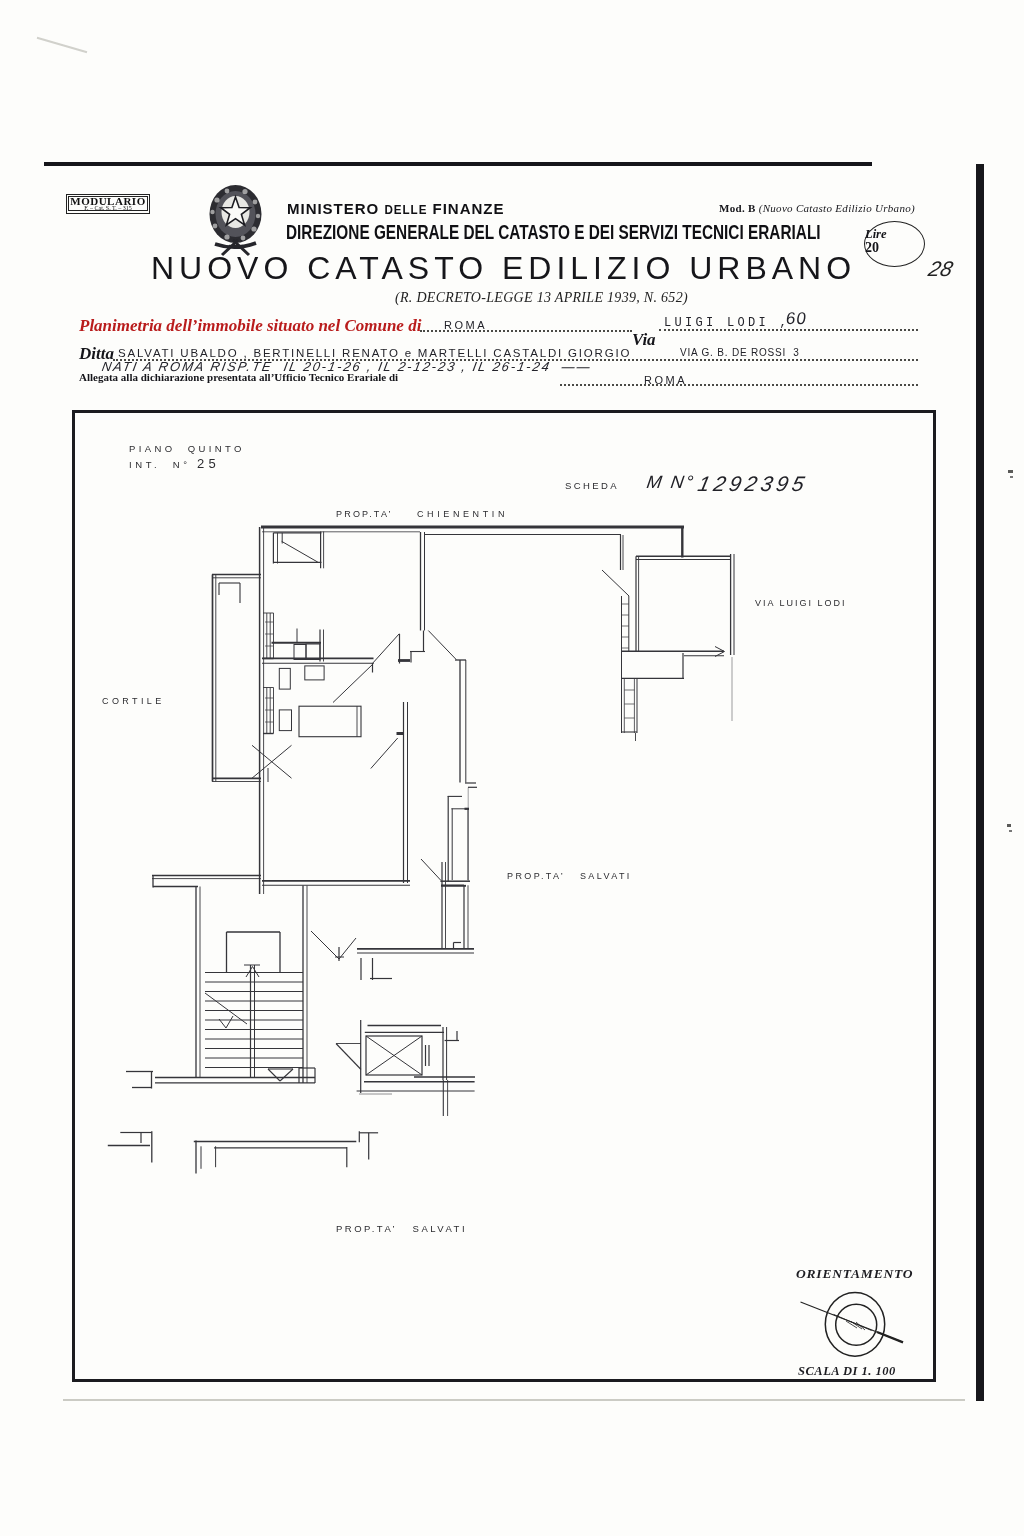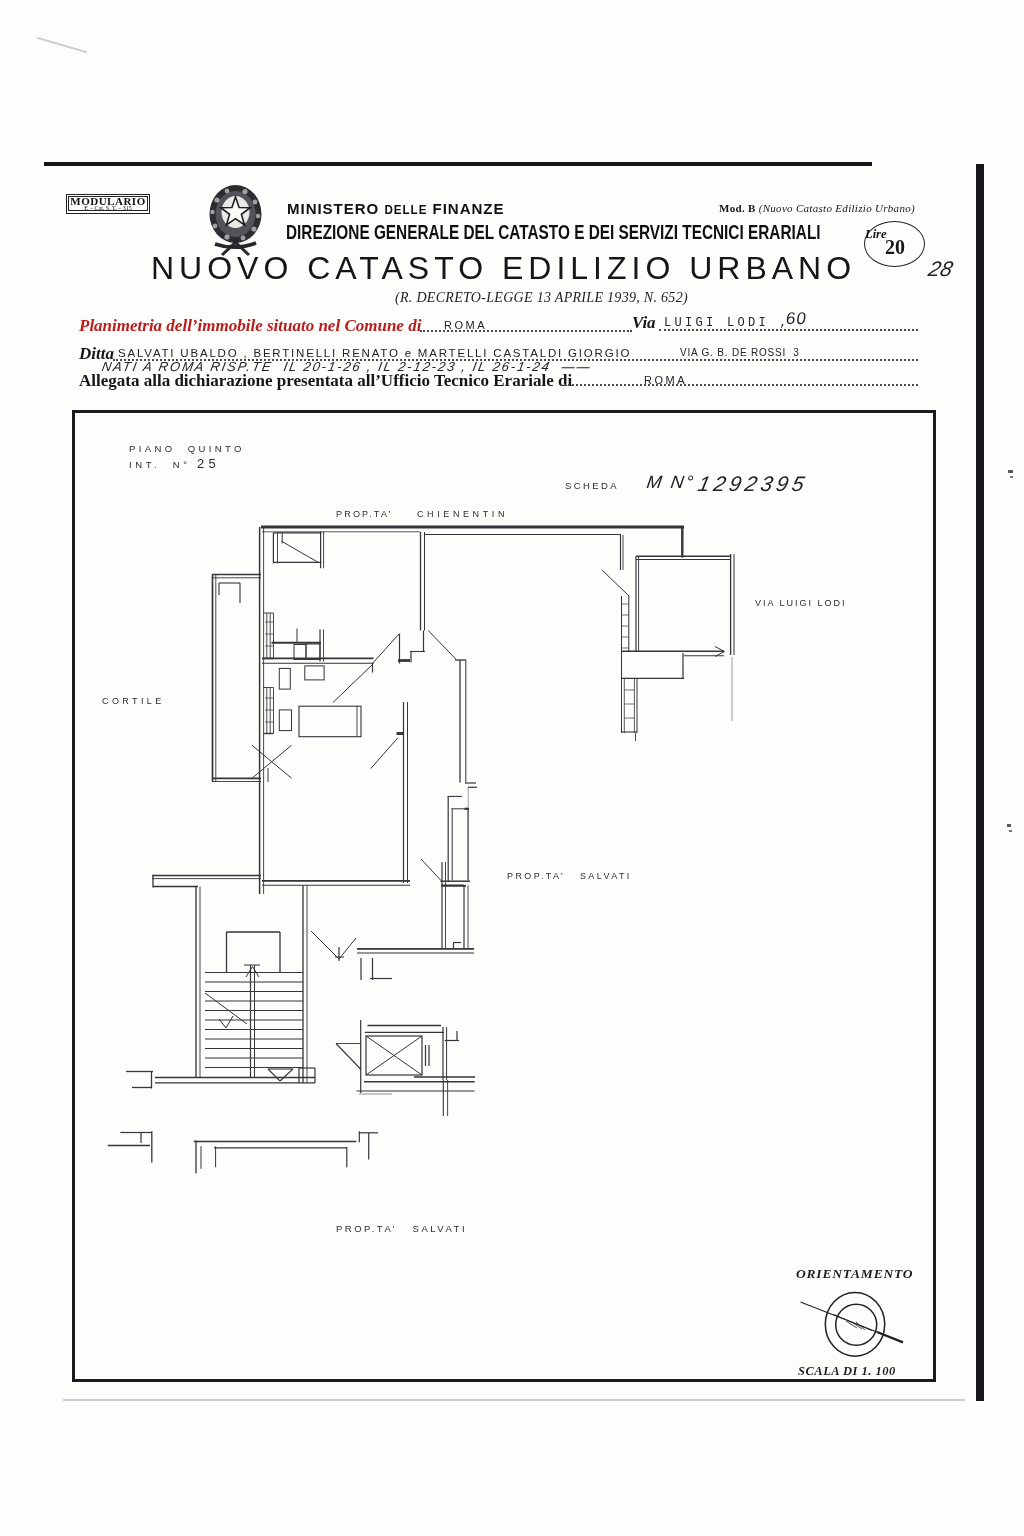--- a/index.html
+++ b/index.html
@@ -57,47 +57,47 @@
 <div class="abs" style="left:286px;top:221px;font-weight:bold;font-size:20px;color:#101014;white-space:nowrap;transform:scaleX(.768);transform-origin:0 0;letter-spacing:0;">DIREZIONE GENERALE DEL CATASTO E DEI SERVIZI TECNICI ERARIALI</div>
 
 <div class="abs" style="left:151px;top:250px;font-size:32px;font-weight:400;color:#16161a;white-space:nowrap;letter-spacing:5px;transform:scaleX(1.0);transform-origin:0 0;">NUOVO CATASTO EDILIZIO URBANO</div>
 
 <div class="abs serif" style="left:395px;top:290px;font-size:14px;font-style:italic;color:#222;white-space:nowrap;letter-spacing:.3px;">(R. DECRETO-LEGGE 13 APRILE 1939, N. 652)</div>
 
 <div class="abs serif" style="left:719px;top:190px;font-size:11px;color:#15151a;white-space:nowrap;letter-spacing:.3px;margin-top:12px;"><b>Mod. B</b> <i>(Nuovo Catasto Edilizio Urbano)</i></div>
 
 <div class="abs serif" style="left:864px;top:221px;width:59px;height:44px;border:1.6px solid #222;border-radius:50%;text-align:left;color:#15151a;">
   <div style="font-size:12.5px;font-weight:bold;font-style:italic;line-height:13px;margin-top:6px;">Lire</div>
-  <div style="font-size:20px;font-weight:bold;line-height:13px;padding-left:20px;">20</div>
+  <div style="font-size:14px;font-weight:bold;line-height:13px;">20</div>
 </div>
 
 <div class="abs" style="left:929px;top:257px;font-size:21px;font-style:italic;color:#222;transform:skewX(-14deg);">28</div>
 
 <div class="abs serif" style="left:79px;top:316px;font-size:17px;font-style:italic;font-weight:bold;color:#b91c1c;white-space:nowrap;">Planimetria dell’immobile situato nel Comune di</div>
 
 <div class="abs dots" style="left:420px;top:330px;width:212px;"></div>
 <div class="abs dots" style="left:659px;top:329px;width:259px;"></div>
 
 <div class="abs hw" style="left:444px;top:319px;font-size:11px;letter-spacing:2.5px;">ROMA</div>
 
-<div class="abs serif" style="left:632px;top:313px;font-size:17px;font-style:italic;font-weight:bold;color:#15151a;text-align:right;">Via</div>
+<div class="abs serif" style="left:632px;top:330px;font-size:17px;font-style:italic;font-weight:bold;color:#15151a;text-align:right;">Via</div>
 
 <div class="abs hw" style="left:664px;top:316px;font-size:12px;letter-spacing:3.3px;font-family:Liberation Mono, monospace;">LUIGI LODI ,</div>
 
 <div class="abs hw" style="left:786px;top:309px;font-size:17px;letter-spacing:1px;transform:skewX(-8deg);">60</div>
 
 <div class="abs serif" style="left:79px;top:344px;font-size:17px;font-style:italic;font-weight:bold;color:#15151a;">Ditta</div>
 <div class="abs dots" style="left:113px;top:359px;width:805px;"></div>
 
 <div class="abs hw" style="left:118px;top:347px;font-size:11.5px;letter-spacing:1.8px;white-space:nowrap;">SALVATI UBALDO , BERTINELLI RENATO e MARTELLI CASTALDI GIORGIO</div>
 <div class="abs hw" style="left:680px;top:347px;font-size:10px;letter-spacing:.8px;white-space:nowrap;">VIA G. B. DE ROSSI &nbsp;3</div>
 
 <div class="abs hw" style="left:102px;top:359px;font-size:13px;font-style:italic;letter-spacing:1.9px;white-space:nowrap;transform:skewX(-10deg);">NATI A ROMA RISP.TE &nbsp;IL 20-1-26 , IL 2-12-23 , IL 26-1-24 &nbsp;——</div>
 
-<div class="abs serif" style="left:79px;top:371px;font-size:17px;font-style:italic;font-weight:bold;color:#15151a;white-space:nowrap;font-style:normal;text-align:center;">Allegata alla dichiarazione presentata all’Ufficio Tecnico Erariale di</div>
+<div class="abs serif" style="left:79px;top:371px;font-size:11px;font-style:italic;font-weight:bold;color:#15151a;white-space:nowrap;font-style:normal;text-align:center;">Allegata alla dichiarazione presentata all’Ufficio Tecnico Erariale di</div>
 <div class="abs dots" style="left:560px;top:384px;width:358px;"></div>
 
 <div class="abs hw" style="left:644px;top:374px;font-size:11px;letter-spacing:2.5px;">ROMA</div>
 
 <div class="abs" style="left:72px;top:410px;width:864px;height:972px;border:3px solid #1b1b1f;box-sizing:border-box;"></div>
 
 <svg class="abs" style="left:72px;top:410px;" width="864" height="972" viewBox="0 0 864 972">
 <g stroke="#35353a" stroke-linecap="butt" fill="none">
 
 <line x1="189" y1="117" x2="612" y2="117" stroke-width="2.8"></line>

